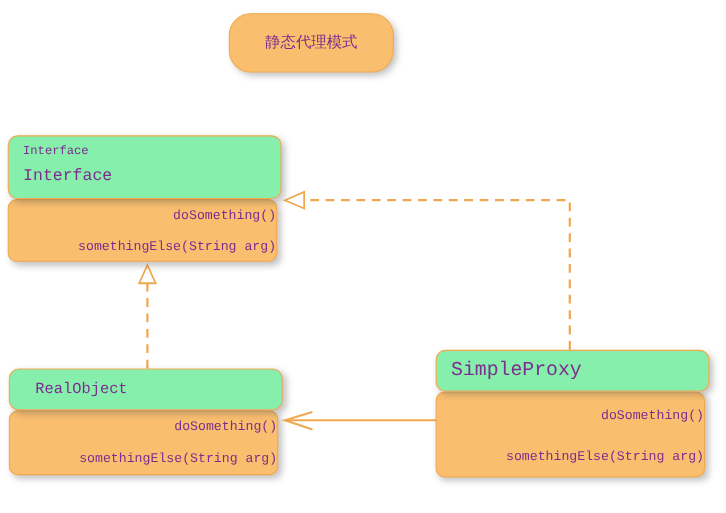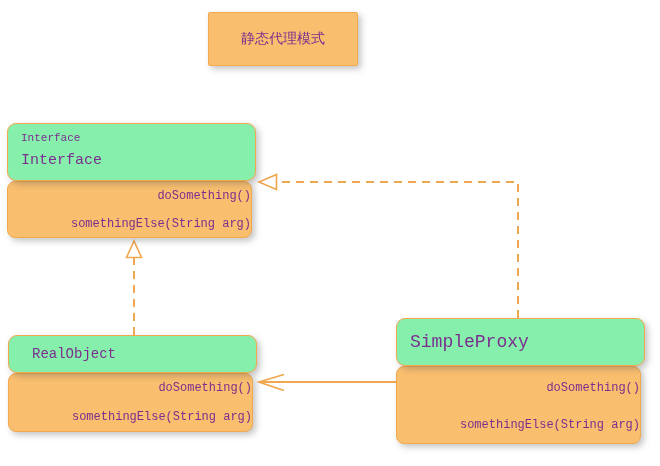--- a/index.html
+++ b/index.html
@@ -6,21 +6,21 @@
   *{box-sizing:border-box;}
   body{font-family:"Liberation Mono","DejaVu Sans Mono",monospace;}
   #canvas{position:relative;width:660px;height:466px;background:#ffffff;overflow:hidden;}
 
   
   #connectors{position:absolute;left:0;top:0;z-index:0;}
 
   
   .title-card{
     position:absolute;left:208px;top:12px;width:150px;height:54px;
-    background:#F9BE6E;border:1px solid #F2A94E;border-radius:2px;
+    background:#F9BE6E;border:1px solid #F2A94E;border-radius:20px;
     box-shadow:3px 3px 6px rgba(90,90,90,0.35);
     display:flex;align-items:center;justify-content:center;
     color:#7B2E8E;font-size:14px;z-index:1;
     font-family:"DejaVu Sans","Liberation Sans",sans-serif;
   }
 
   
   .uml-class{position:absolute;z-index:1;}
   .uml-header{
     background:#86efac;border:1px solid #F2A94E;border-radius:9px;
@@ -84,21 +84,21 @@
       <div class="class-name-only">RealObject</div>
     </div>
     <div class="uml-body" style="height:59px">
       <div class="member">doSomething()</div>
       <div class="divider"></div>
       <div class="member">somethingElse(String arg)</div>
     </div>
   </div>
 
   <div class="uml-class" style="left:396px;top:318px;width:249px">
-    <div class="uml-header" style="height:48px">
+    <div class="uml-header" style="height:38px">
       <div class="class-name-big">SimpleProxy</div>
     </div>
     <div class="uml-body" style="height:78px;padding-top:2px">
       <div class="divider"></div>
       <div class="member">doSomething()</div>
       <div class="member">somethingElse(String arg)</div>
     </div>
   </div>
 
 </div>

